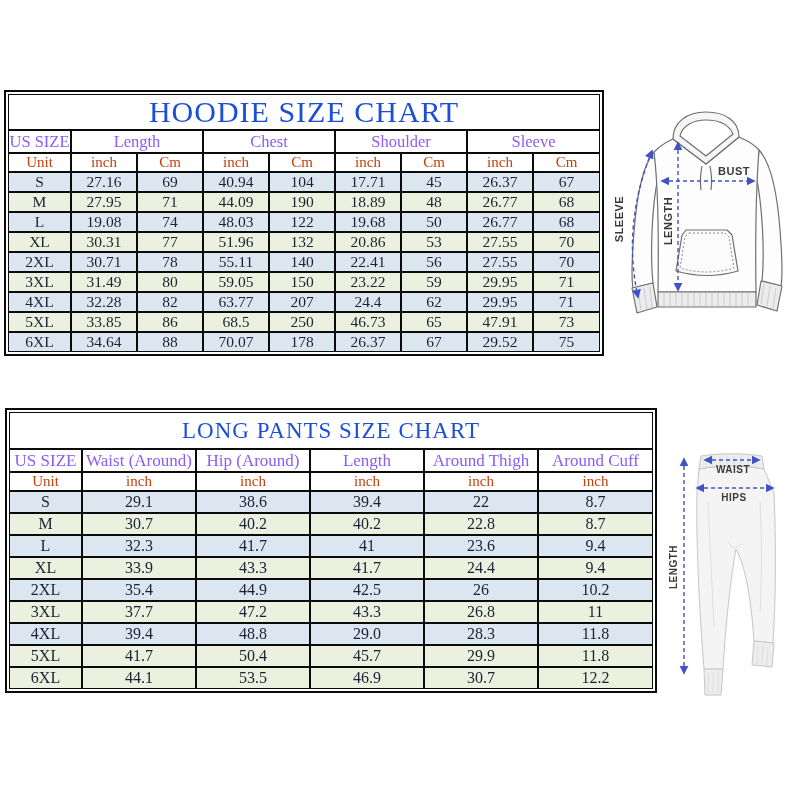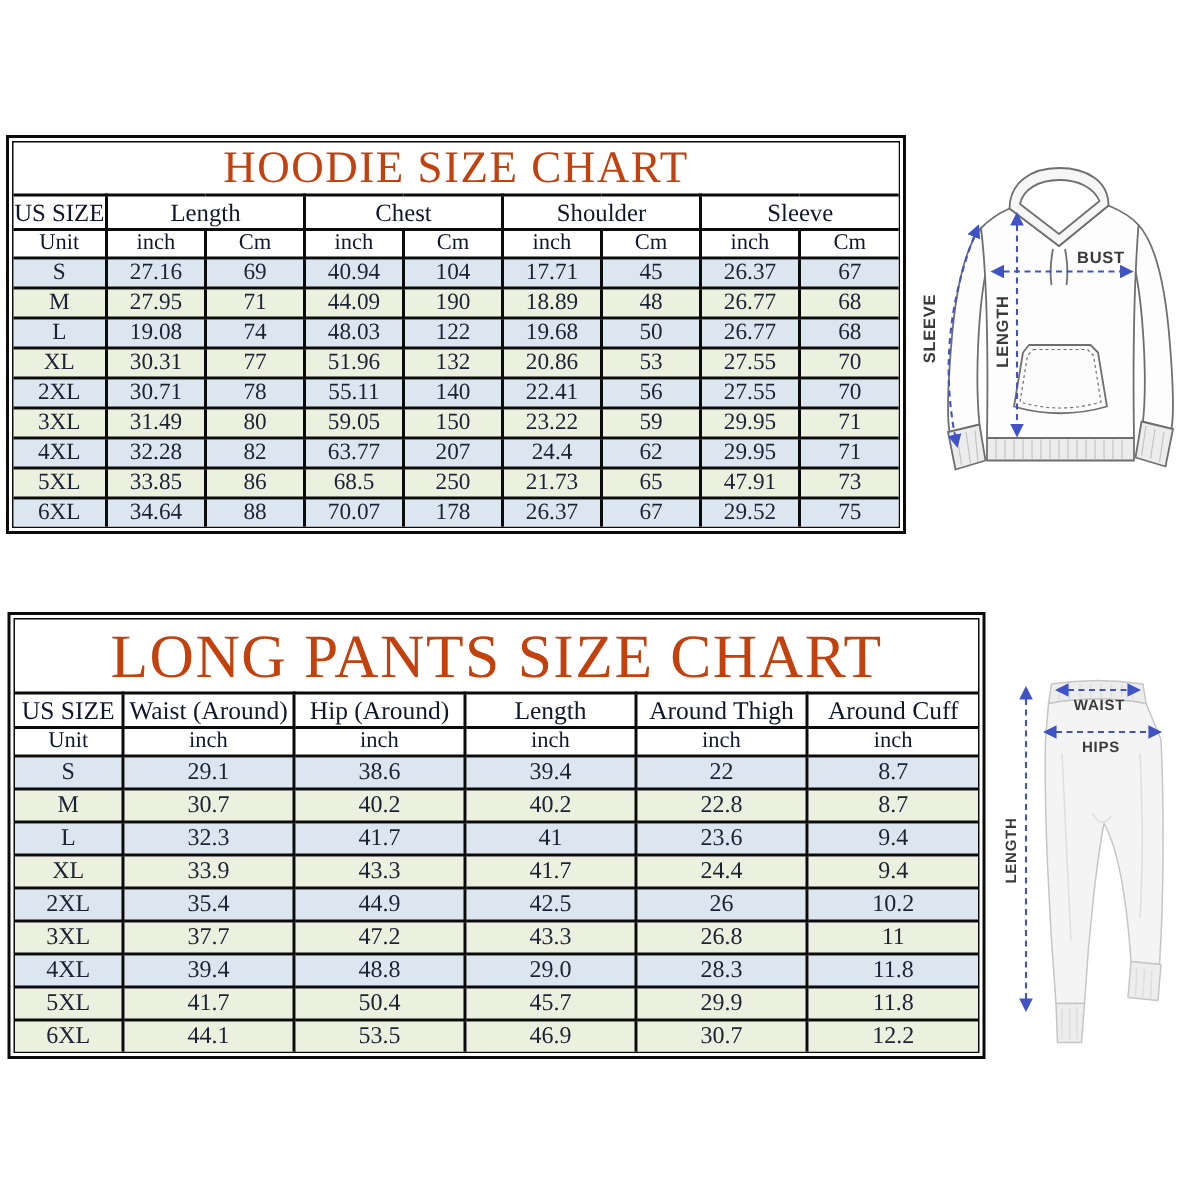--- a/index.html
+++ b/index.html
@@ -5,37 +5,37 @@
   html,body{margin:0;padding:0;}
   body{
     width:800px;height:800px;background:#ffffff;position:relative;
     font-family:"Liberation Serif",serif;overflow:hidden;
   }
   
   .chart-box{position:absolute;border:2px solid #0b0b0b;padding:2px;background:#fff;box-sizing:border-box;}
   .chart-inner{border:1px solid #0b0b0b;}
   table{border-collapse:collapse;border:hidden;table-layout:fixed;width:100%;}
   td{border:2px solid #0b0b0b;text-align:center;vertical-align:middle;padding:0;overflow:hidden;white-space:nowrap;}
-  .title-row td{color:#c2410c;background:#fff;letter-spacing:1px;}
-  .col-header-row td{color:#0f172a;background:#fff;}
-  .unit-row td{color:#0f172a;background:#fff;}
+  .title-row td{color:#1d4ed8;background:#fff;letter-spacing:1px;}
+  .col-header-row td{color:#8b5cf6;background:#fff;}
+  .unit-row td{color:#c2410c;background:#fff;}
   tbody td{color:#1a2233;}
   tr.shade-blue td{background:#dce6f1;}
   tr.shade-beige td{background:#ebf1de;}
 
   
   .hoodie-box{left:4px;top:90px;width:600px;}
   .hoodie-box .title-row td{height:33px;font-size:30px;}
   .hoodie-box .col-header-row td{height:21px;font-size:16.5px;}
   .hoodie-box .unit-row td{height:17px;font-size:15px;}
   .hoodie-box tbody td{height:18px;font-size:15.5px;}
 
   
   .pants-box{left:5px;top:408px;width:652px;}
-  .pants-box .title-row td{height:35px;font-size:41px;}
+  .pants-box .title-row td{height:35px;font-size:23px;}
   .pants-box .col-header-row td{height:21px;font-size:17px;}
   .pants-box .unit-row td{height:17px;font-size:15px;}
   .pants-box tbody td{height:20px;font-size:16px;}
 
   
   .illus{position:absolute;}
   .hoodie-illus{left:610px;top:84px;width:190px;height:240px;}
   .pants-illus{left:648px;top:447px;width:152px;height:265px;}
   .illus-label{
     font-family:"Liberation Sans",sans-serif;font-weight:bold;
@@ -162,21 +162,21 @@
             <td>62</td>
             <td>29.95</td>
             <td>71</td>
           </tr>
           <tr class="shade-beige">
             <td>5XL</td>
             <td>33.85</td>
             <td>86</td>
             <td>68.5</td>
             <td>250</td>
-            <td>21.73</td>
+            <td>46.73</td>
             <td>65</td>
             <td>47.91</td>
             <td>73</td>
           </tr>
           <tr class="shade-blue">
             <td>6XL</td>
             <td>34.64</td>
             <td>88</td>
             <td>70.07</td>
             <td>178</td>

